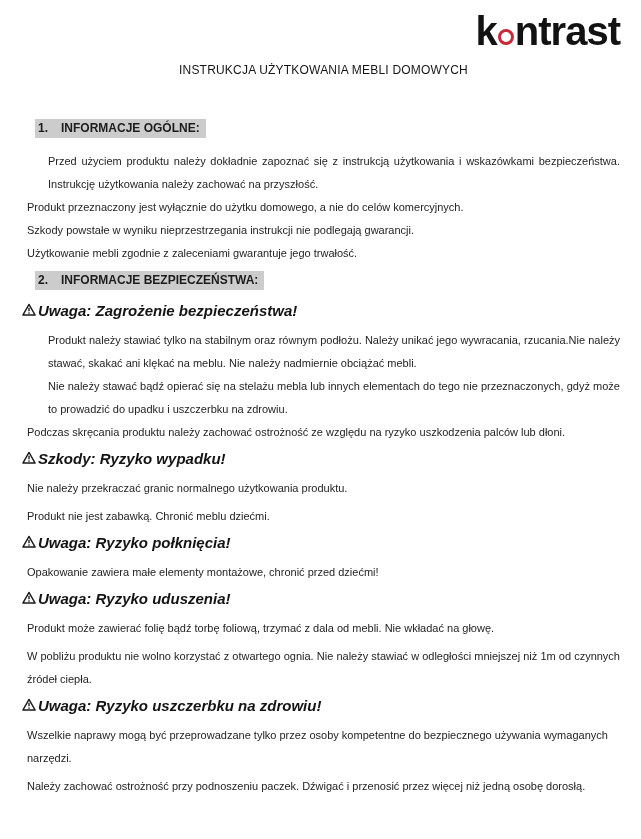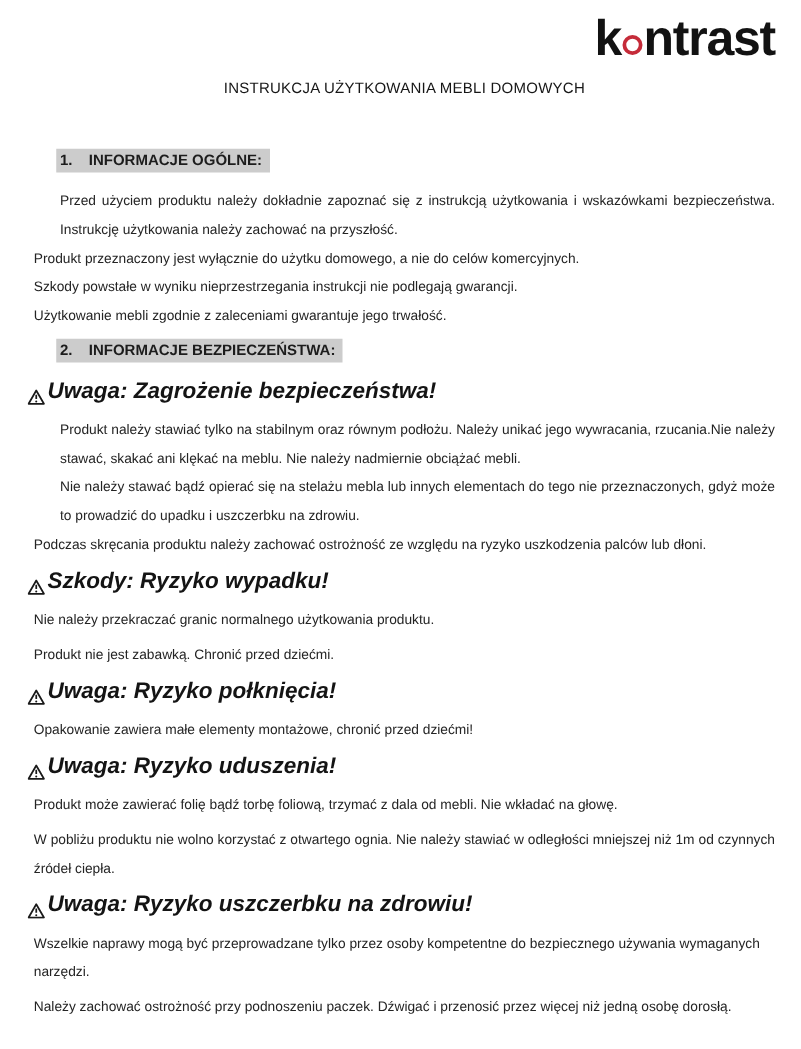--- a/index.html
+++ b/index.html
@@ -19,27 +19,27 @@
     display:inline-block;box-sizing:border-box;width:16px;height:16px;
     border:3.2px solid var(--ring,#c52b39);border-radius:50%;margin:0 1px;
     vertical-align:baseline;
   }
   .doc-title{
     text-align:center;font-size:12px;font-weight:normal;color:#161616;
     margin-top:13px;letter-spacing:.2px;
   }
   
   main{display:block;}
-  .sec{margin:6px 0 12px 18px;font-size:12px;font-weight:bold;color:#1c1c1c;}
+  .sec{margin:6px 0 12px 8px;font-size:12px;font-weight:bold;color:#1c1c1c;}
   main .sec:first-child{margin-top:42px;}
   .sec .hl{background:var(--hl,#cccccc);padding:2px 6px 3px 3px;display:inline-block;}
   .sec .num{margin-right:13px;}
   .warn{
-    margin:6px 0 10px -5px;font-size:18px;font-weight:bold;font-style:italic;
-    color:#141414;display:flex;align-items:flex-end;
+    margin:6px 0 10px -5px;font-size:15px;font-weight:bold;font-style:italic;
+    color:#141414;display:flex;align-items:flex-start;
   }
   .warn .icon{flex:0 0 auto;width:14px;height:13px;margin:0 2px 2px 0;font-style:normal;}
   p.body{margin:0;font-size:11px;line-height:23px;color:#242424;}
   p.justify{text-align:justify;margin-left:21px;}
   p.spaced{margin:5px 0;}
 </style>
 </head>
 <body style="--ring: #c52b39; --hl: #cccccc;">
 
 <div class="page">
@@ -80,21 +80,21 @@
     <span class="icon">
       <svg width="14" height="13" viewBox="0 0 24 22" aria-hidden="true">
         <path d="M12 2.2 L22.5 20.5 H1.5 Z" fill="none" stroke="#1a1a1a" stroke-width="2.4" stroke-linejoin="round"></path>
         <line x1="12" y1="8" x2="12" y2="14" stroke="#1a1a1a" stroke-width="2.4"></line>
         <circle cx="12" cy="17.2" r="1.4" fill="#1a1a1a"></circle>
       </svg>
     </span>
     <span>Szkody: Ryzyko wypadku!</span>
   </div>
       <p class="body spaced">Nie należy przekraczać granic normalnego użytkowania produktu.</p>
-      <p class="body spaced">Produkt nie jest zabawką. Chronić przed dziećmi.</p>
+      <p class="body spaced">Produkt nie jest zabawką. Chronić meblu dziećmi.</p>
       <div class="warn">
     <span class="icon">
       <svg width="14" height="13" viewBox="0 0 24 22" aria-hidden="true">
         <path d="M12 2.2 L22.5 20.5 H1.5 Z" fill="none" stroke="#1a1a1a" stroke-width="2.4" stroke-linejoin="round"></path>
         <line x1="12" y1="8" x2="12" y2="14" stroke="#1a1a1a" stroke-width="2.4"></line>
         <circle cx="12" cy="17.2" r="1.4" fill="#1a1a1a"></circle>
       </svg>
     </span>
     <span>Uwaga: Ryzyko połknięcia!</span>
   </div>

